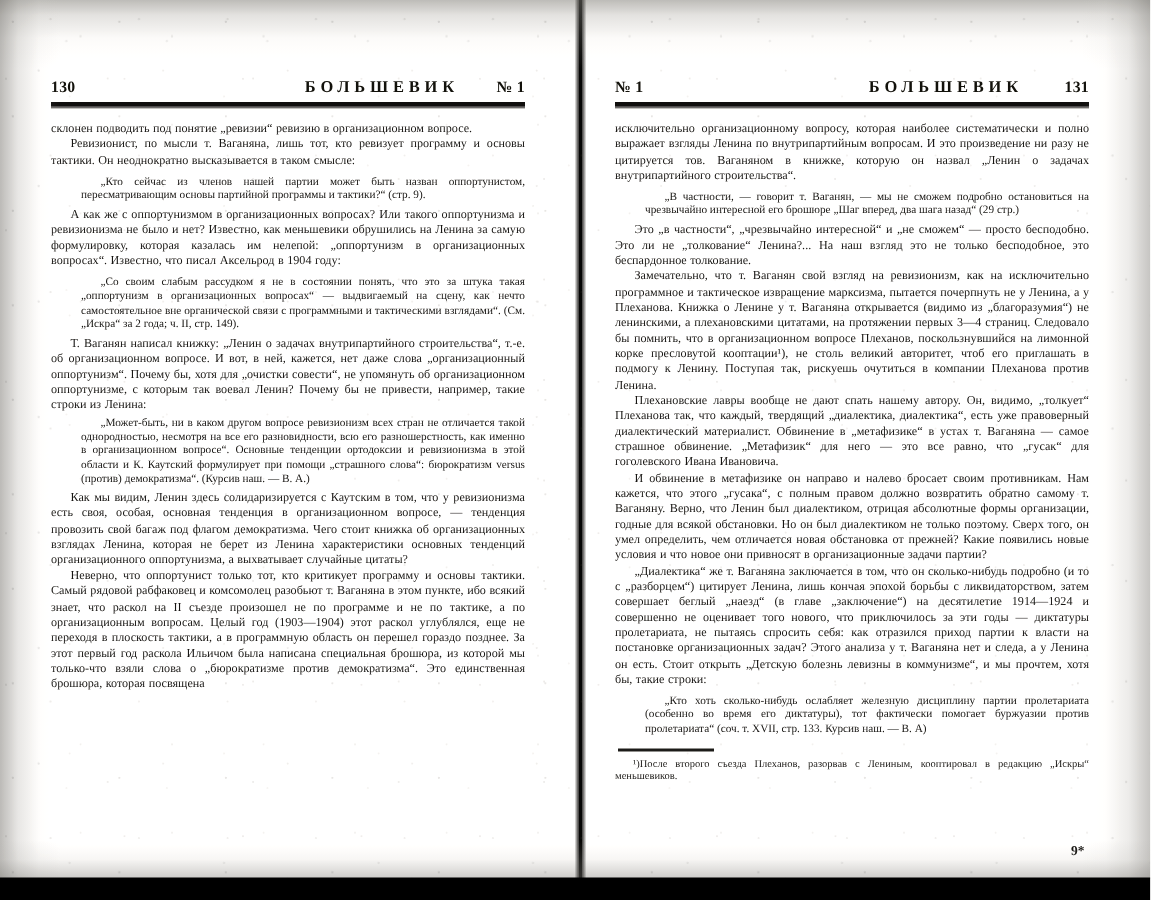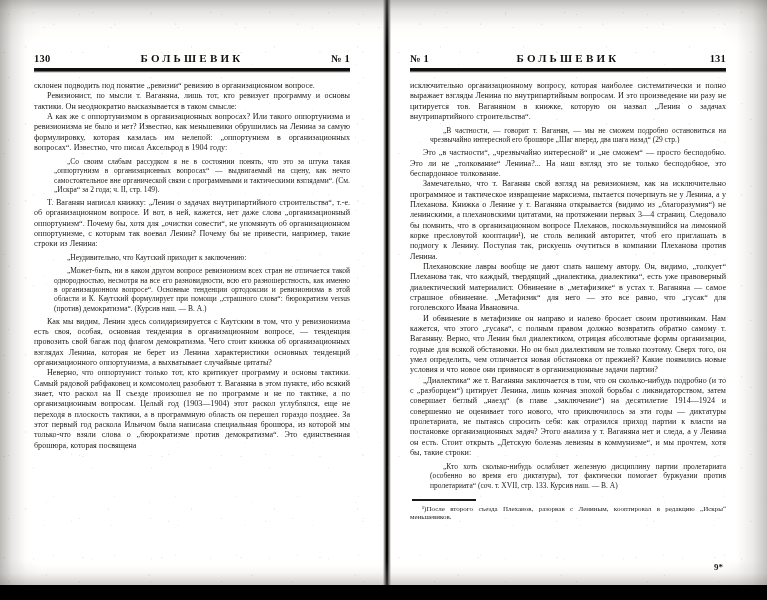--- a/index.html
+++ b/index.html
@@ -119,21 +119,21 @@
     align-items: baseline;
     font-size: 10.5px;
     font-weight: bold;
     letter-spacing: .2px;
     color: #16150f;
     height: 14px;
   }
   .runhead .folio { width: 44px; }
   .runhead .title {
     flex: 1;
-    text-align: center;
+    text-align: right;
     letter-spacing: 3.2px;
     font-size: 11px;
   }
   .runhead .issue { width: 44px; text-align: right; }
 
   .rule {
     margin-top: 2px;
     height: 3px;
     background: #141312;
     box-shadow: 0 1.5px 0 rgba(20,19,18,.35);
@@ -207,24 +207,24 @@
     <div class="runhead">
       <span class="folio">130</span>
       <span class="title">БОЛЬШЕВИК</span>
       <span class="issue">№ 1</span>
     </div>
     <div class="rule"></div>
 
     <div class="body">
       <p class="cont">склонен подводить под понятие „ревизии“ ревизию в организационном вопросе.</p>
       <p>Ревизионист, по мысли т. Ваганяна, лишь тот, кто ревизует программу и основы тактики. Он неоднократно высказывается в таком смысле:</p>
+      <blockquote>„Кто сейчас из членов нашей партии может быть назван оппортунистом, пересматривающим основы партийной программы и тактики?“ (стр. 9).</blockquote>
       <p>А как же с оппортунизмом в организационных вопросах? Или такого оппортунизма и ревизионизма не было и нет? Известно, как меньшевики обрушились на Ленина за самую формулировку, которая казалась им нелепой: „оппортунизм в организационных вопросах“. Известно, что писал Аксельрод в 1904 году:</p>
       <blockquote>„Со своим слабым рассудком я не в состоянии понять, что это за штука такая „оппортунизм в организационных вопросах“ — выдвигаемый на сцену, как нечто самостоятельное вне органической связи с программными и тактическими взглядами“. (См. „Искра“ за 2 года; ч. II, стр. 149).</blockquote>
       <p>Т. Ваганян написал книжку: „Ленин о задачах внутрипартийного строительства“, т.-е. об организационном вопросе. И вот, в ней, кажется, нет даже слова „организационный оппортунизм“. Почему бы, хотя для „очистки совести“, не упомянуть об организационном оппортунизме, с которым так воевал Ленин? Почему бы не привести, например, такие строки из Ленина:</p>
-      <blockquote>„Неудивительно, что Каутский приходит к заключению:</blockquote>
       <blockquote class="cont" style="text-indent:13px;margin-top:1px;">„Может-быть, ни в каком другом вопросе ревизионизм всех стран не отличается такой однородностью, несмотря на все его разновидности, всю его разношерстность, как именно в организационном вопросе“. Основные тенденции ортодоксии и ревизионизма в этой области и К. Каутский формулирует при помощи „страшного слова“: бюрократизм versus (против) демократизма“. (Курсив наш. — В. А.)</blockquote>
       <p>Как мы видим, Ленин здесь солидаризируется с Каутским в том, что у ревизионизма есть своя, особая, основная тенденция в организационном вопросе, — тенденция провозить свой багаж под флагом демократизма. Чего стоит книжка об организационных взглядах Ленина, которая не берет из Ленина характеристики основных тенденций организационного оппортунизма, а выхватывает случайные цитаты?</p>
       <p>Неверно, что оппортунист только тот, кто критикует программу и основы тактики. Самый рядовой рабфаковец и комсомолец разобьют т. Ваганяна в этом пункте, ибо всякий знает, что раскол на II съезде произошел не по программе и не по тактике, а по организационным вопросам. Целый год (1903—1904) этот раскол углублялся, еще не переходя в плоскость тактики, а в программную область он перешел гораздо позднее. За этот первый год раскола Ильичом была написана специальная брошюра, из которой мы только-что взяли слова о „бюрократизме против демократизма“. Это единственная брошюра, которая посвящена</p>
     </div>
   </div>
 
   <div class="col right">
 
     <div class="runhead">
       <span class="folio">№ 1</span>

